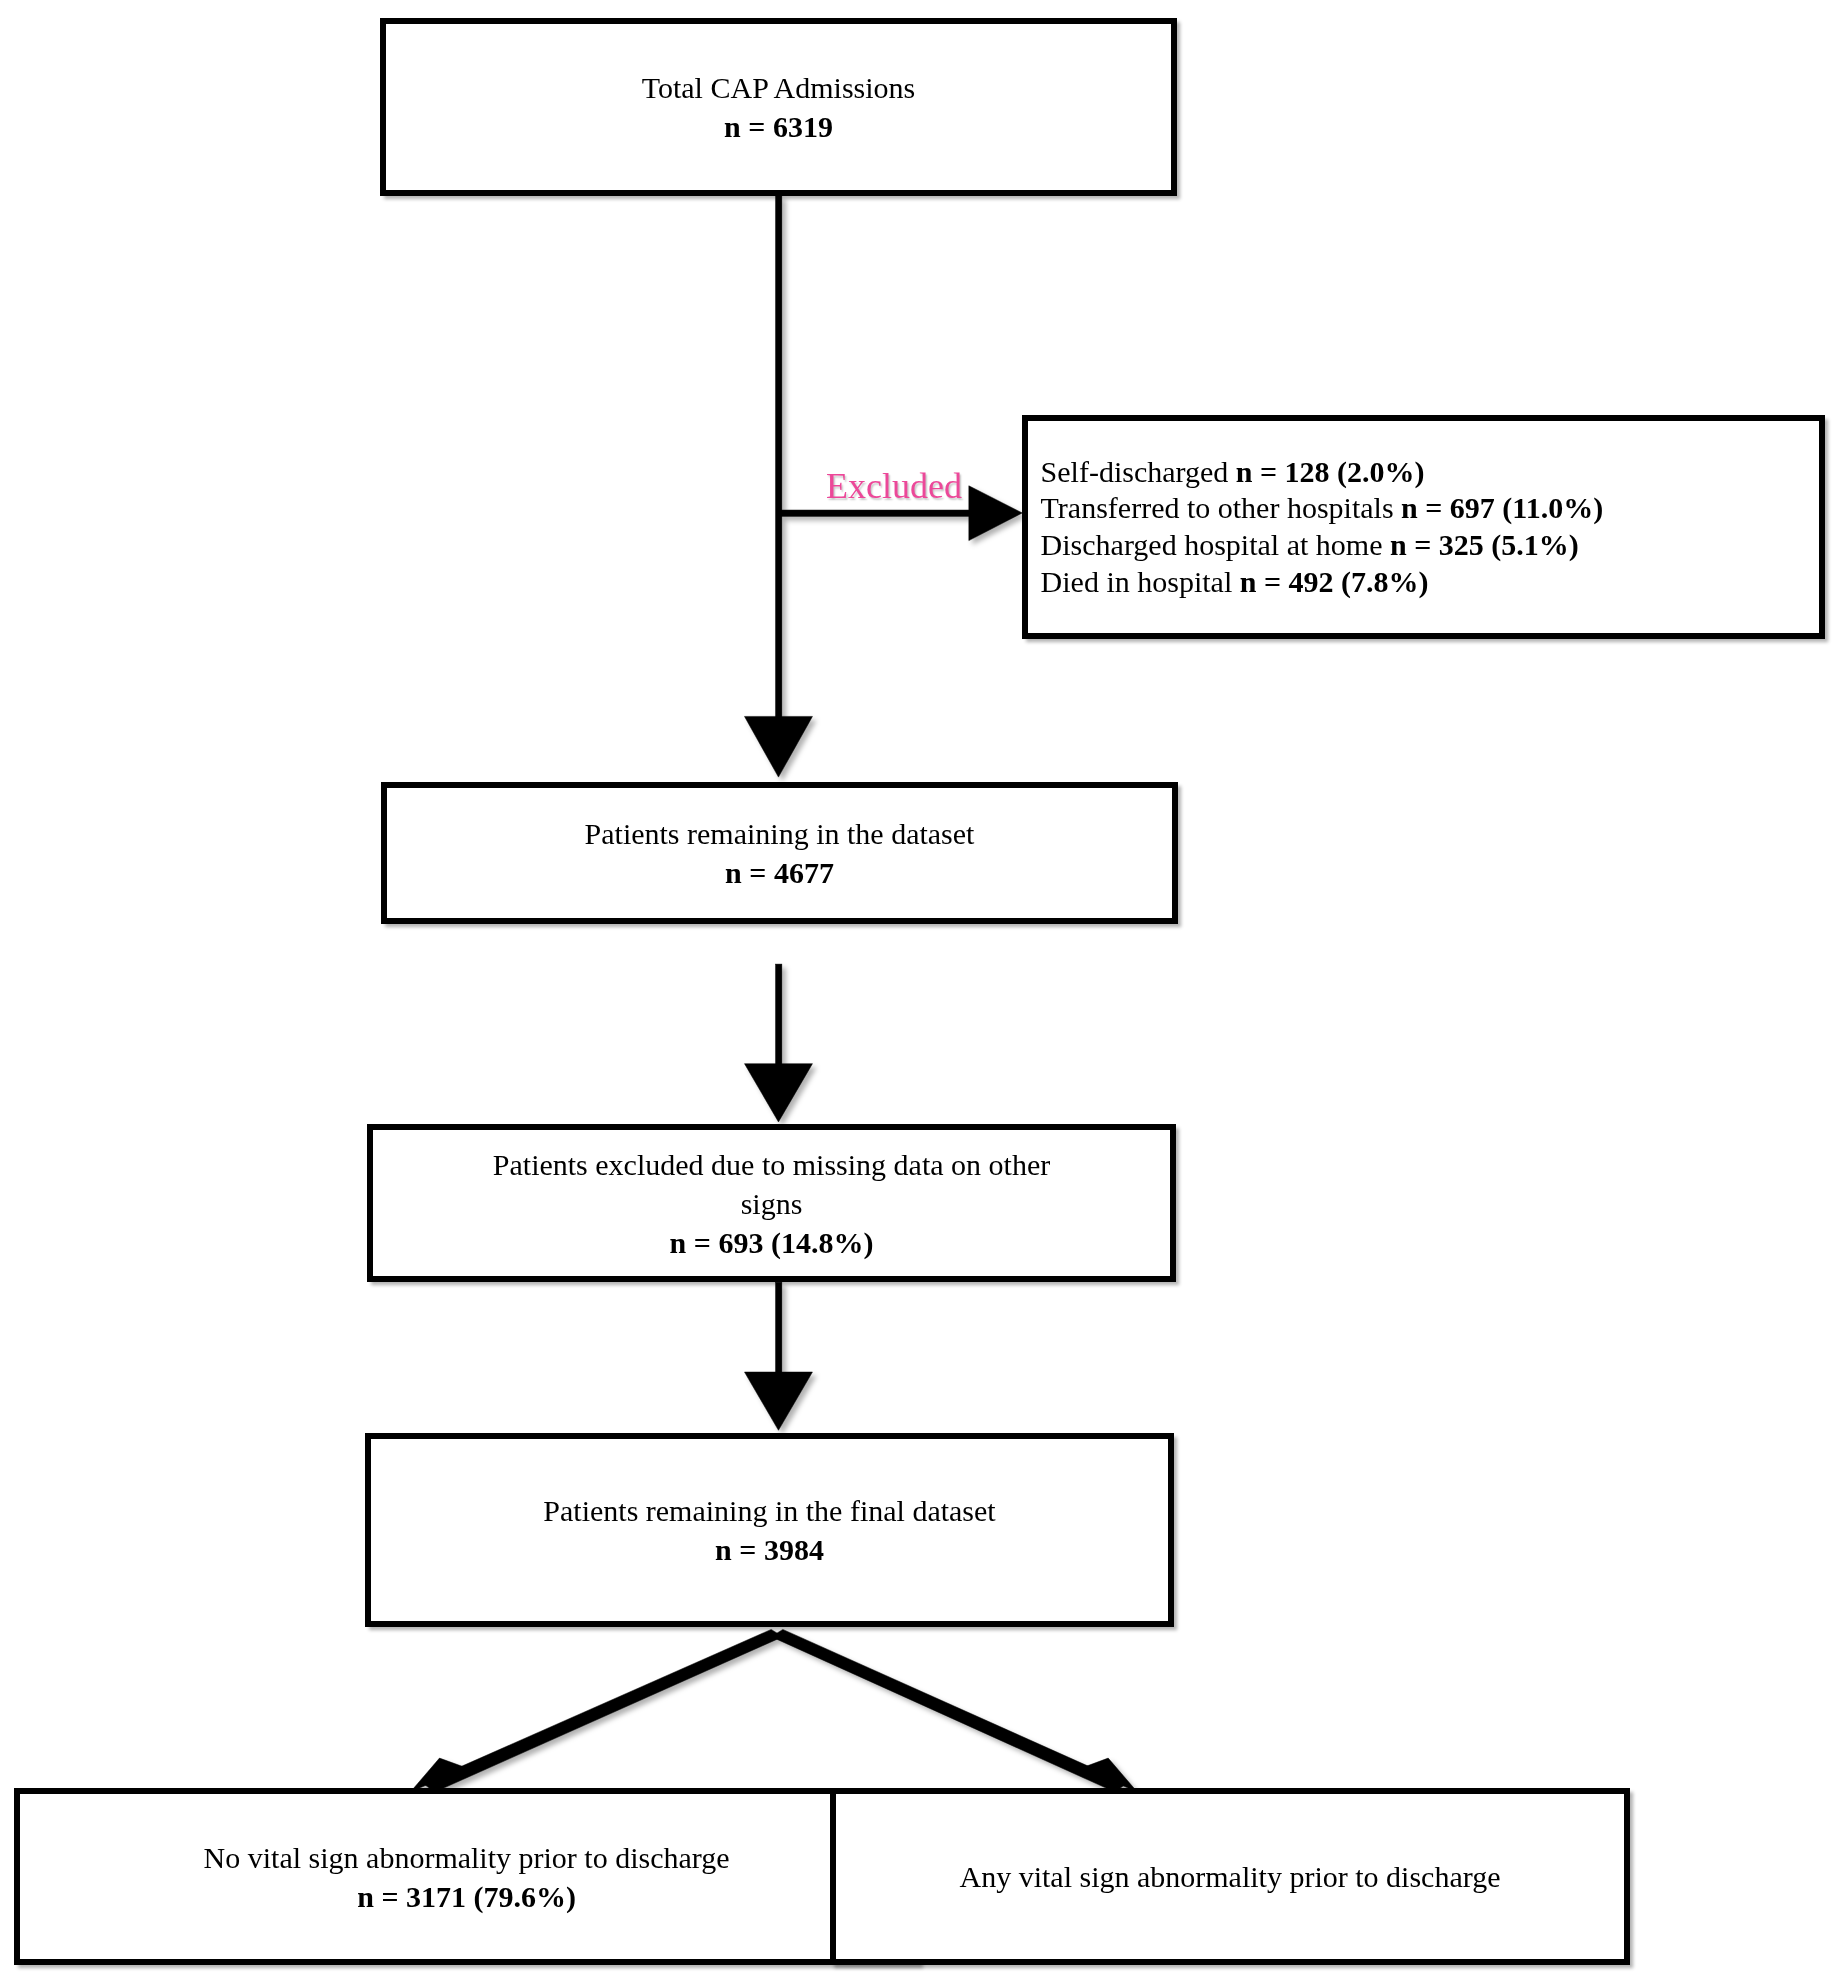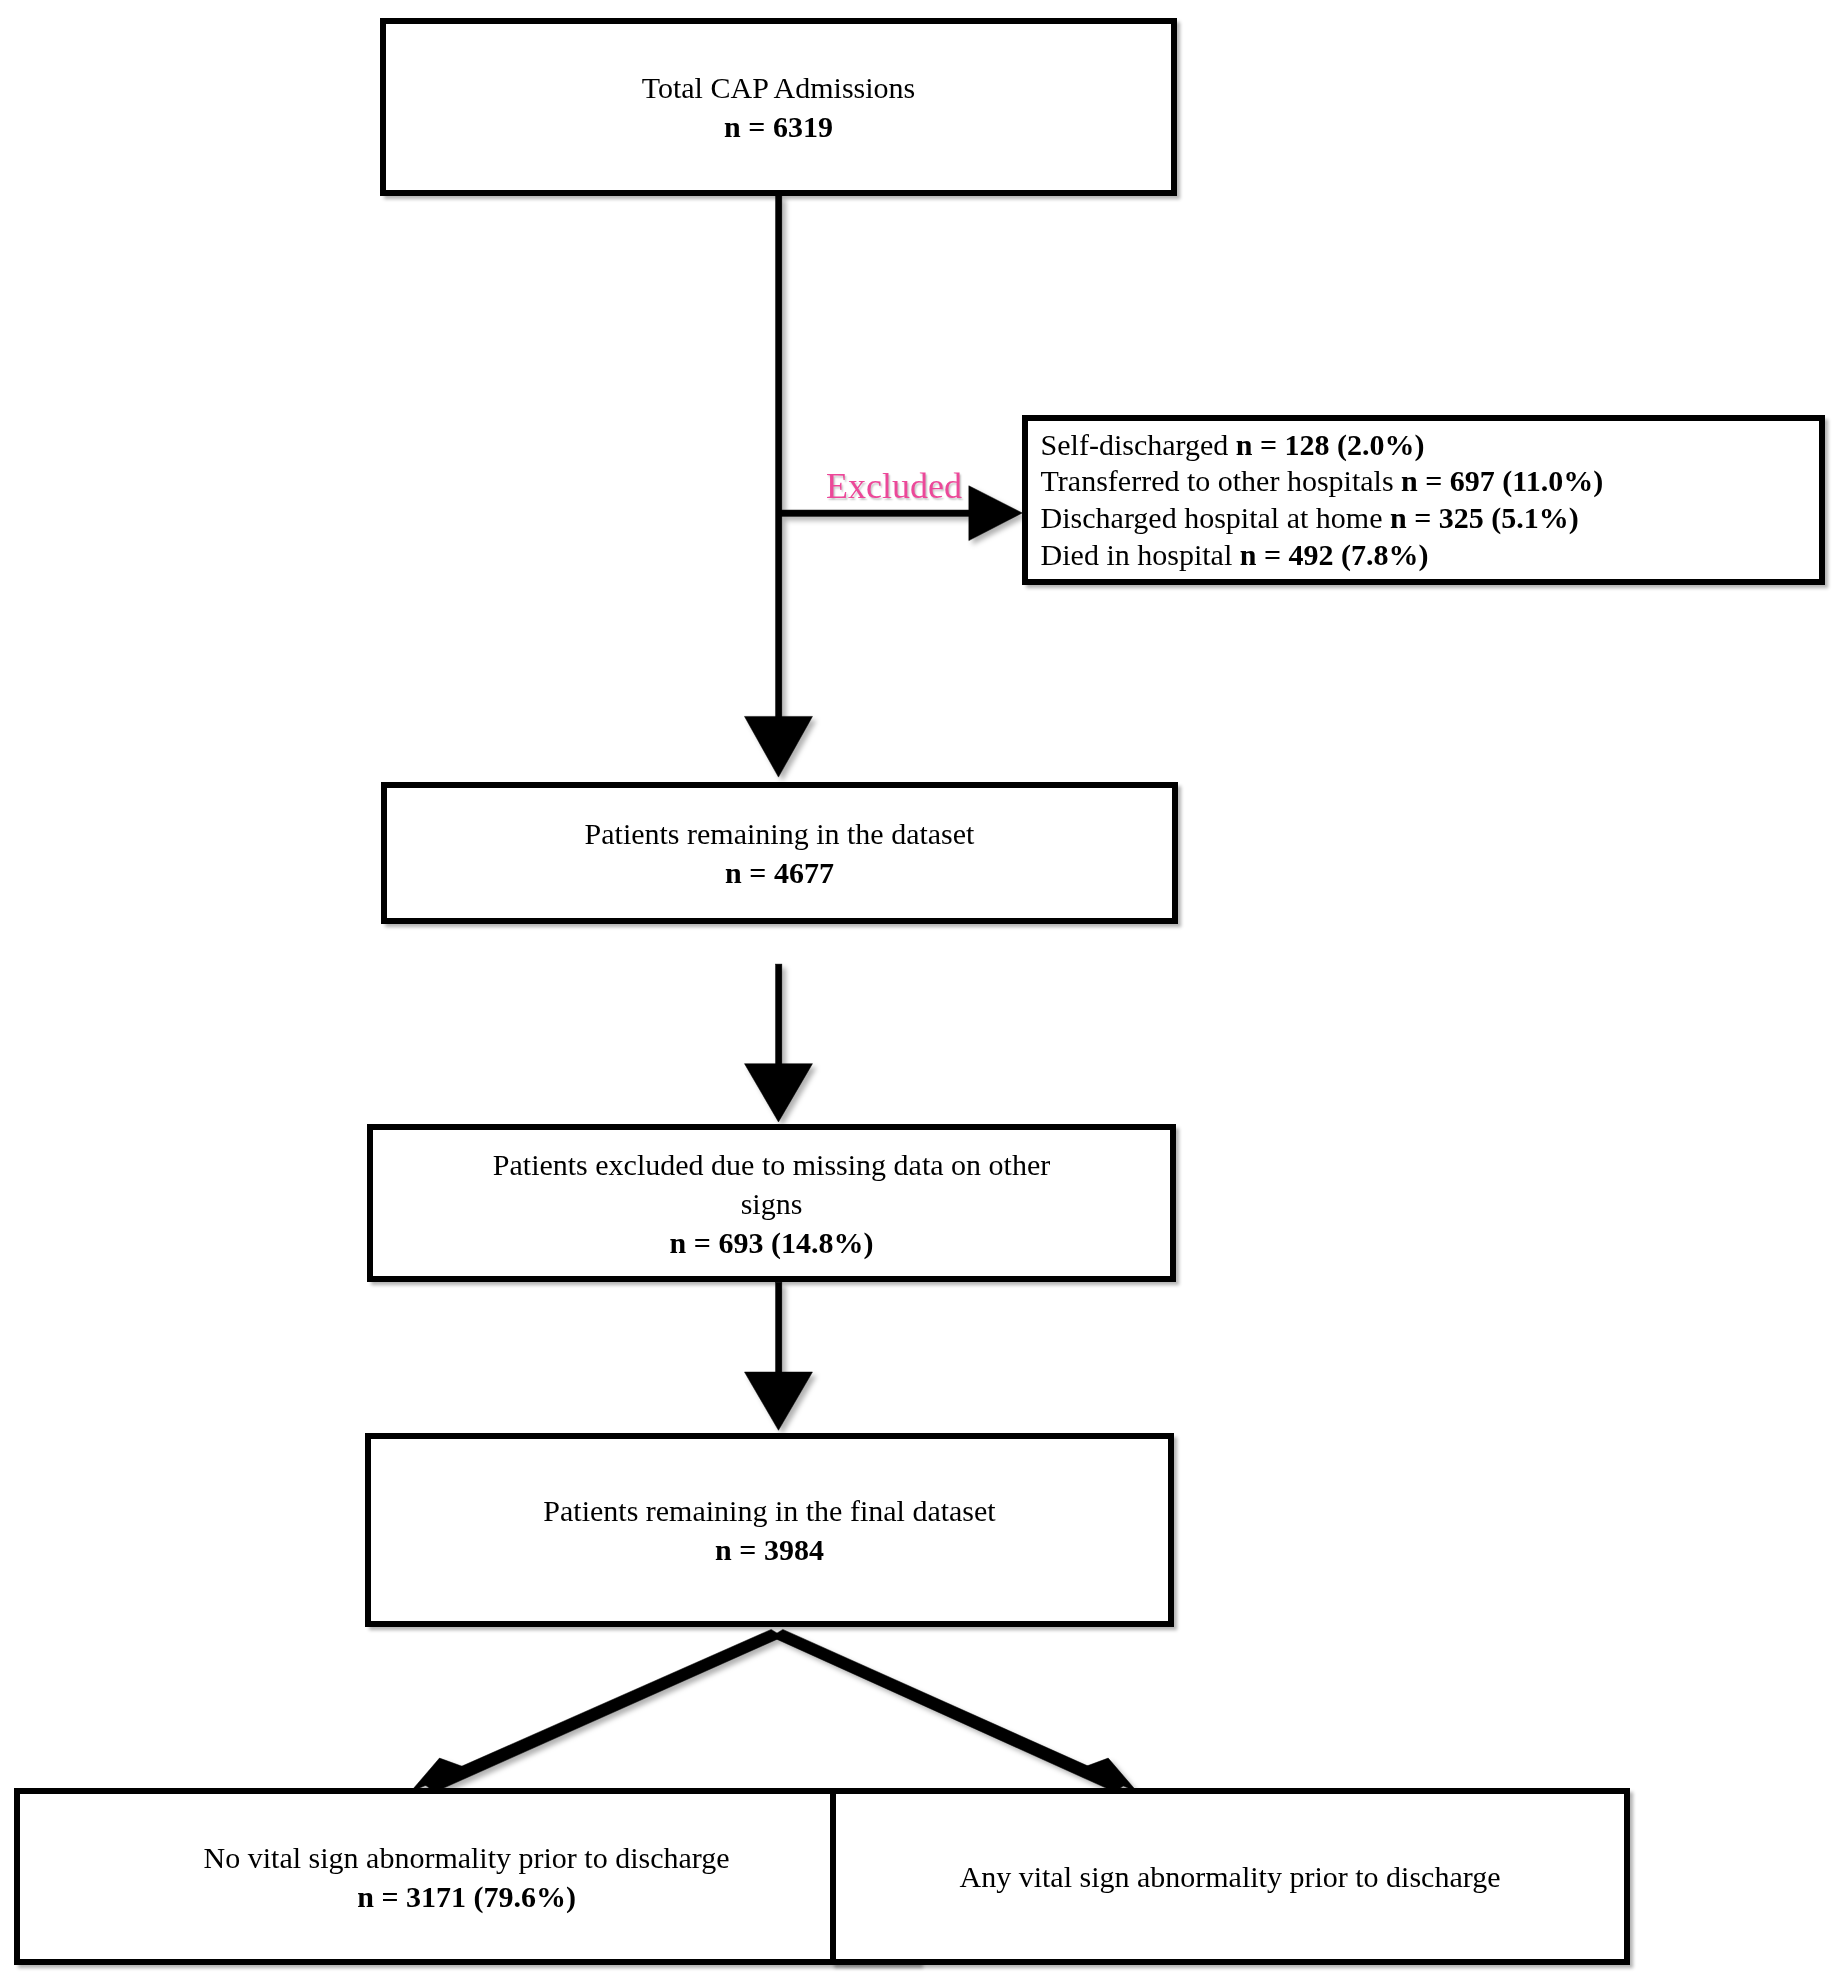--- a/index.html
+++ b/index.html
@@ -62,21 +62,21 @@
     font-size: 36px;
     font-family: "Liberation Serif", "DejaVu Serif", serif;
     color: #ec4899;
     white-space: nowrap;
     z-index: 3;
     text-shadow: 1.5px 1.5px 1.9px rgba(0,0,0,0.22);
   }
 
   
   #box-total      { left: 380px;  top: 18px;   width: 797px; height: 178px; justify-content: flex-end; }
-  #box-excluded   { left: 1022px; top: 415px;  width: 803px; height: 170px; }
+  #box-excluded   { left: 1022px; top: 415px;  width: 803px; height: 224px; }
   #box-remaining  { left: 381px;  top: 782px; width: 797px; height: 142px; }
   #box-missing    { left: 367px;  top: 1124px; width: 809px; height: 158px; }
   #box-final      { left: 365px;  top: 1433px; width: 809px; height: 194px; }
   #box-novital    { left: 13.6px;   top: 1788px; width: 906px; height: 177px; }
   #box-anyvital   { left: 830px; top: 1788px; width: 800px; height: 177px; }
 </style>
 </head>
 <body>
 
 <div id="page">

